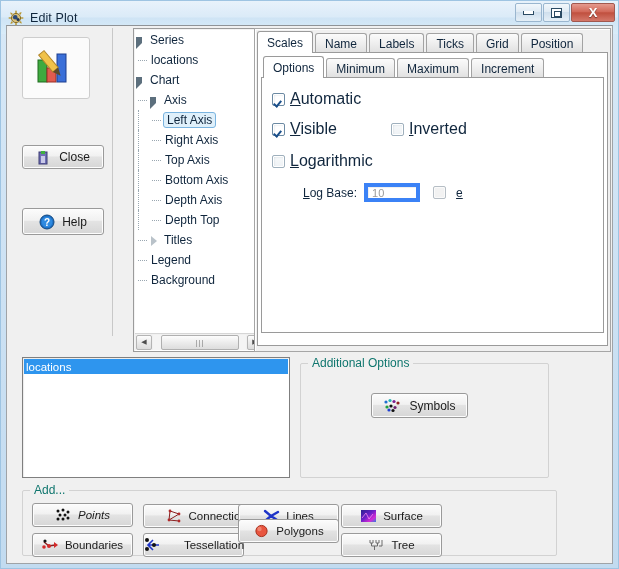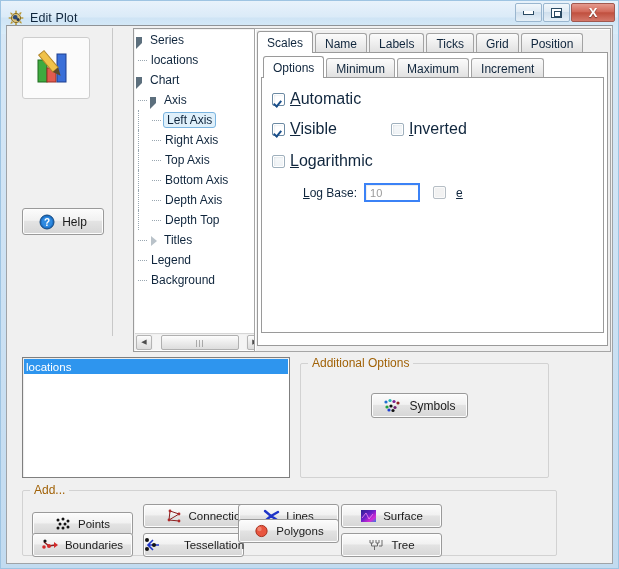--- a/index.html
+++ b/index.html
@@ -206,21 +206,21 @@
     box-shadow: inset 0 0 0 1px #fafafa;
   }
   .cbox.empty {
     background: linear-gradient(to bottom,#f7f9fa,#eef2f5);
     border-color: #9fb0bd;
   }
   .acc { text-decoration: underline; }
   .inputbox {
     width: 56px; height: 19px;
     background: #ffffff;
-    border: 2px solid #3b82f6;
+    border: 4px solid #3b82f6;
     box-shadow: inset 1px 1px 1px rgba(0,0,0,.07);
     font-size: 11px; color: #9a9a9a;
     padding: 0 4px; display: flex; align-items: center;
   }
 
   
   #listbox {
     position: absolute; left: 15px; top: 331px; width: 268px; height: 121px;
     background: #ffffff; border: 1px solid #7f7f7f;
     box-shadow: inset 1px 1px 1px rgba(0,0,0,.08);
@@ -233,21 +233,21 @@
   #listbox .item.sel { background: #2e95ee; color: #ffffff; }
 
   .group {
     position: absolute;
     border: 1px solid #d2d2d2;
     border-radius: 2px;
   }
   .group > .caption {
     position: absolute; top: -8px; left: 7px;
     background: #f0f0f0; padding: 0 4px;
-    font-size: 12px; color: #a16207;
+    font-size: 12px; color: #0f766e;
   }
   #addl-group { left: 293px; top: 337px; width: 249px; height: 115px; }
   #add-group  { left: 15px; top: 464px; width: 535px; height: 66px; }
 
   #symbols-button { position: absolute; left: 70px; top: 29px; width: 97px; height: 25px; }
 
   .addbtn { position: absolute; height: 24px; width: 101px; }
   .addbtn .t { font-size: 11.5px; }
   .ic { width: 17px; height: 15px; flex: 0 0 auto; position: relative; }
 </style>
@@ -298,20 +298,30 @@
           <rect x="15" y="22" width="9" height="22" fill="#3faa3f" stroke="#1f6b1f"></rect>
           <rect x="24" y="30" width="9" height="14" fill="#e05b4f" stroke="#9b2e24"></rect>
           <rect x="34" y="16" width="9" height="28" fill="#3a6fd8" stroke="#1d3f8f"></rect>
           <g transform="rotate(-40 33 30)">
             <rect x="28" y="9" width="7" height="22" fill="#f0c24a" stroke="#b2862a"></rect>
             <polygon points="28,31 35,31 31.5,39" fill="#5b4a2a"></polygon>
           </g>
         </svg>
       </div>
 
+      <div id="close-button" class="btn3d">
+        <span class="ic">
+          <svg width="14" height="15" viewBox="0 0 14 15">
+            <rect x="3" y="2" width="8" height="12" fill="#6f6fb5" stroke="#3b3b72"></rect>
+            <rect x="5" y="1" width="4" height="3" fill="#3fb03f"></rect>
+            <rect x="5" y="6" width="4" height="7" fill="#c9c9e8"></rect>
+          </svg>
+        </span>
+        <span class="t">Close</span>
+      </div>
 
       <div id="help-button" class="btn3d">
         <span class="ic">
           <svg width="16" height="16" viewBox="0 0 16 16">
             <circle cx="8" cy="8" r="7" fill="#1f72c8" stroke="#12487f"></circle>
             <circle cx="8" cy="8" r="5.3" fill="#2e8ae0"></circle>
             <text x="8" y="12" font-size="10" font-family="Liberation Sans, sans-serif" fill="#ffffff" text-anchor="middle" font-weight="bold">?</text>
           </svg>
         </span>
         <span class="t">Help</span>
@@ -487,21 +497,21 @@
             <circle cx="10" cy="12.5" r="1.6" fill="#111111"></circle>
           </svg>
         </span>
         <span class="t">Symbols</span>
       </div>
     </div>
 
     <div id="add-group" class="group">
       <span class="caption">Add...</span>
       <div id="add-buttons">
-          <div class="btn3d addbtn" style="left: 9px; top: 21px;">
+          <div class="btn3d addbtn" style="left: 9px; top: 12px; font-style: italic;">
             <span class="ic"><svg width="17" height="14" viewBox="0 0 17 14">
                 <circle cx="3" cy="3" r="1.5" fill="#111"></circle>
                 <circle cx="8" cy="2" r="1.5" fill="#111"></circle>
                 <circle cx="13" cy="4" r="1.5" fill="#111"></circle>
                 <circle cx="5" cy="7" r="1.5" fill="#111"></circle>
                 <circle cx="10" cy="7" r="1.5" fill="#111"></circle>
                 <circle cx="3" cy="11" r="1.5" fill="#111"></circle>
                 <circle cx="8" cy="11" r="1.5" fill="#111"></circle>
                 <circle cx="13" cy="10" r="1.5" fill="#111"></circle>
               </svg></span>

